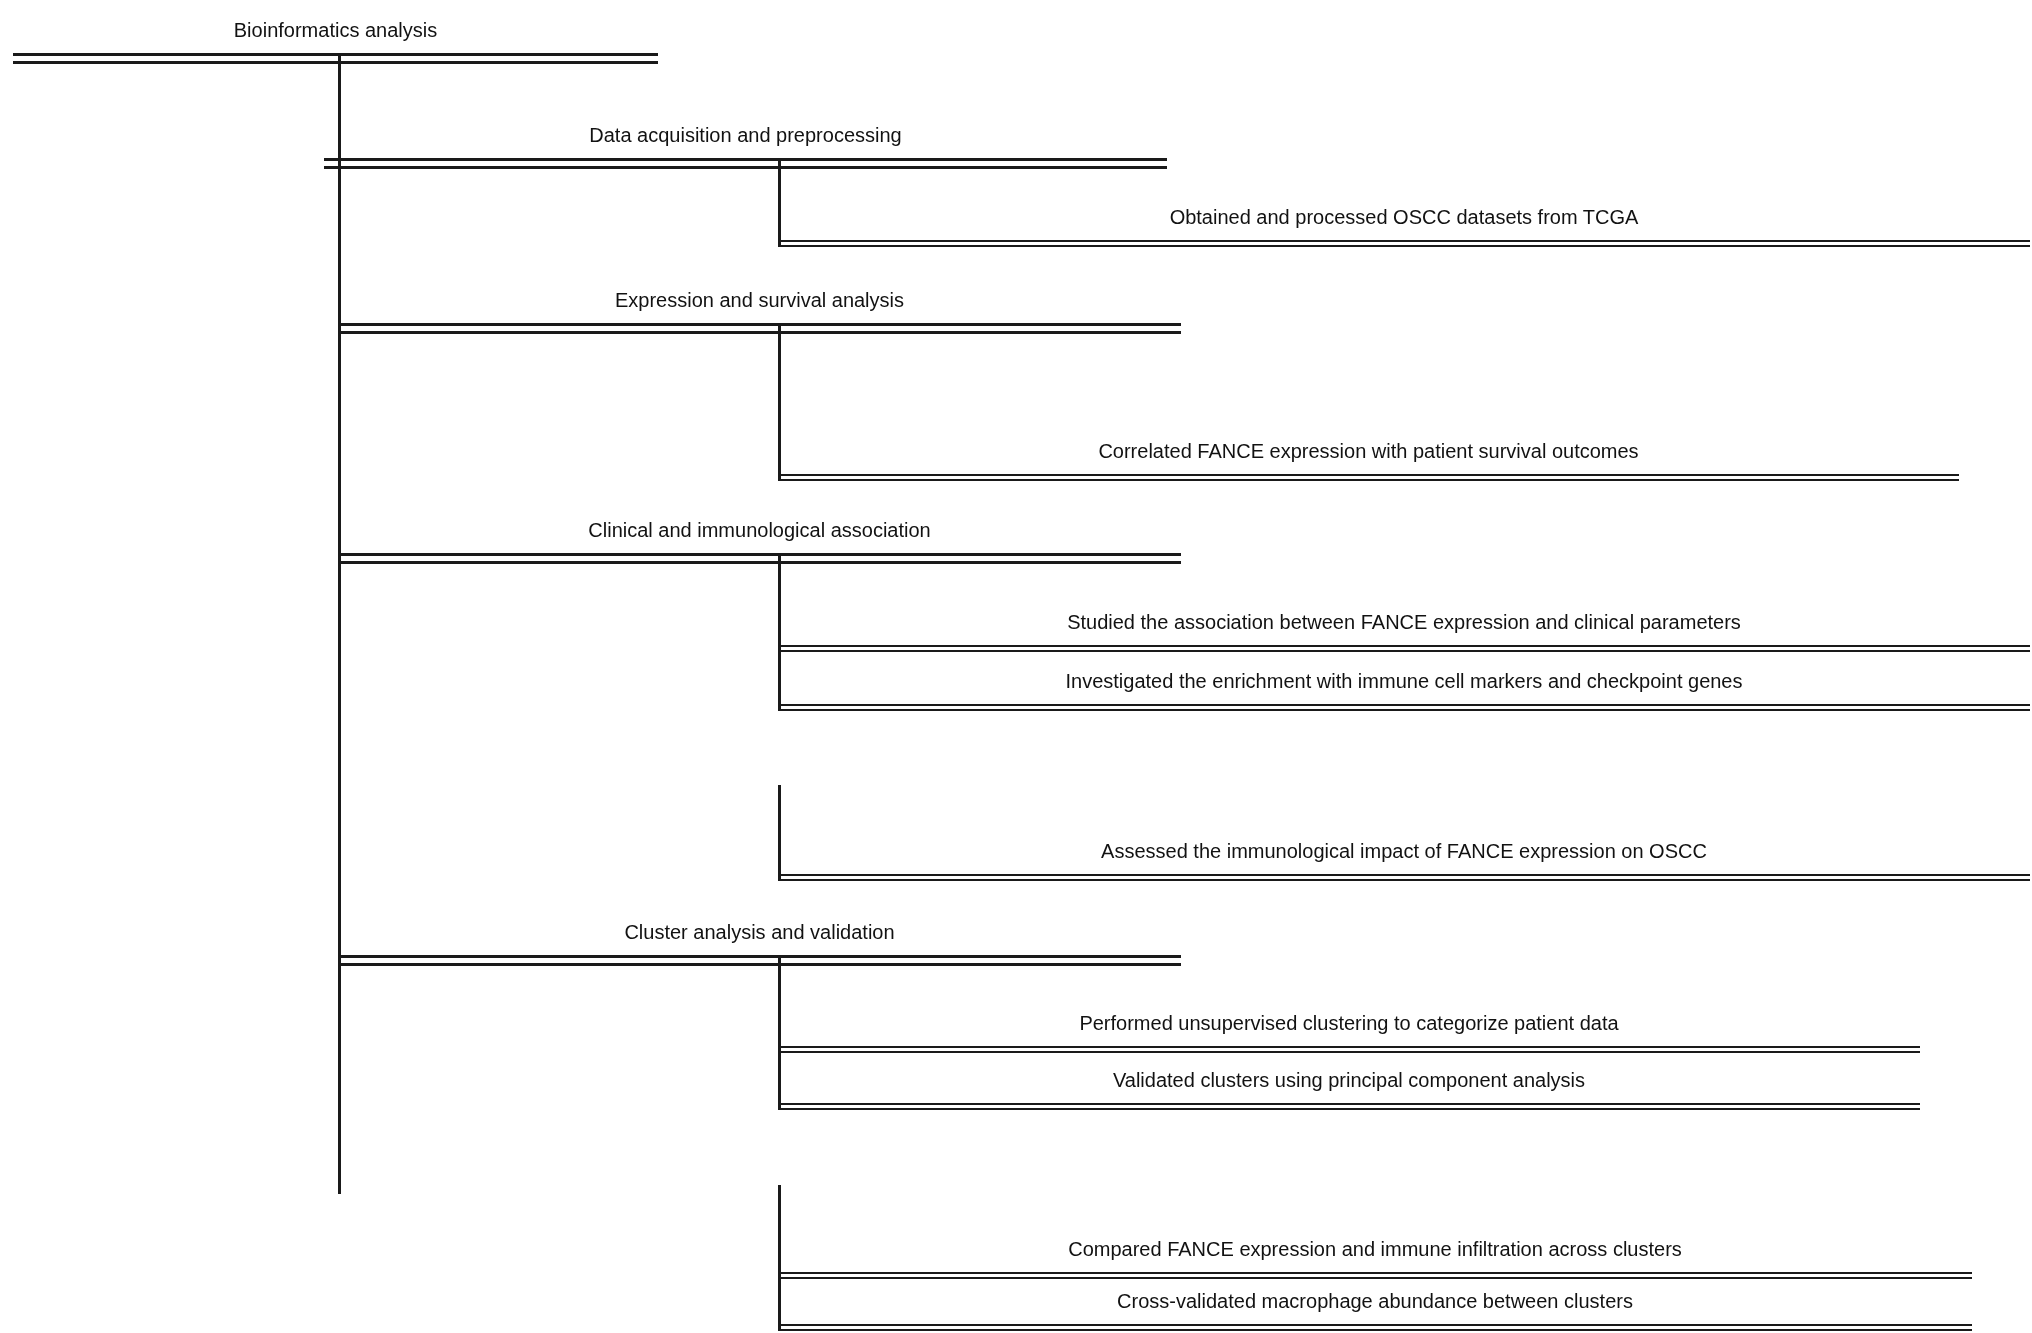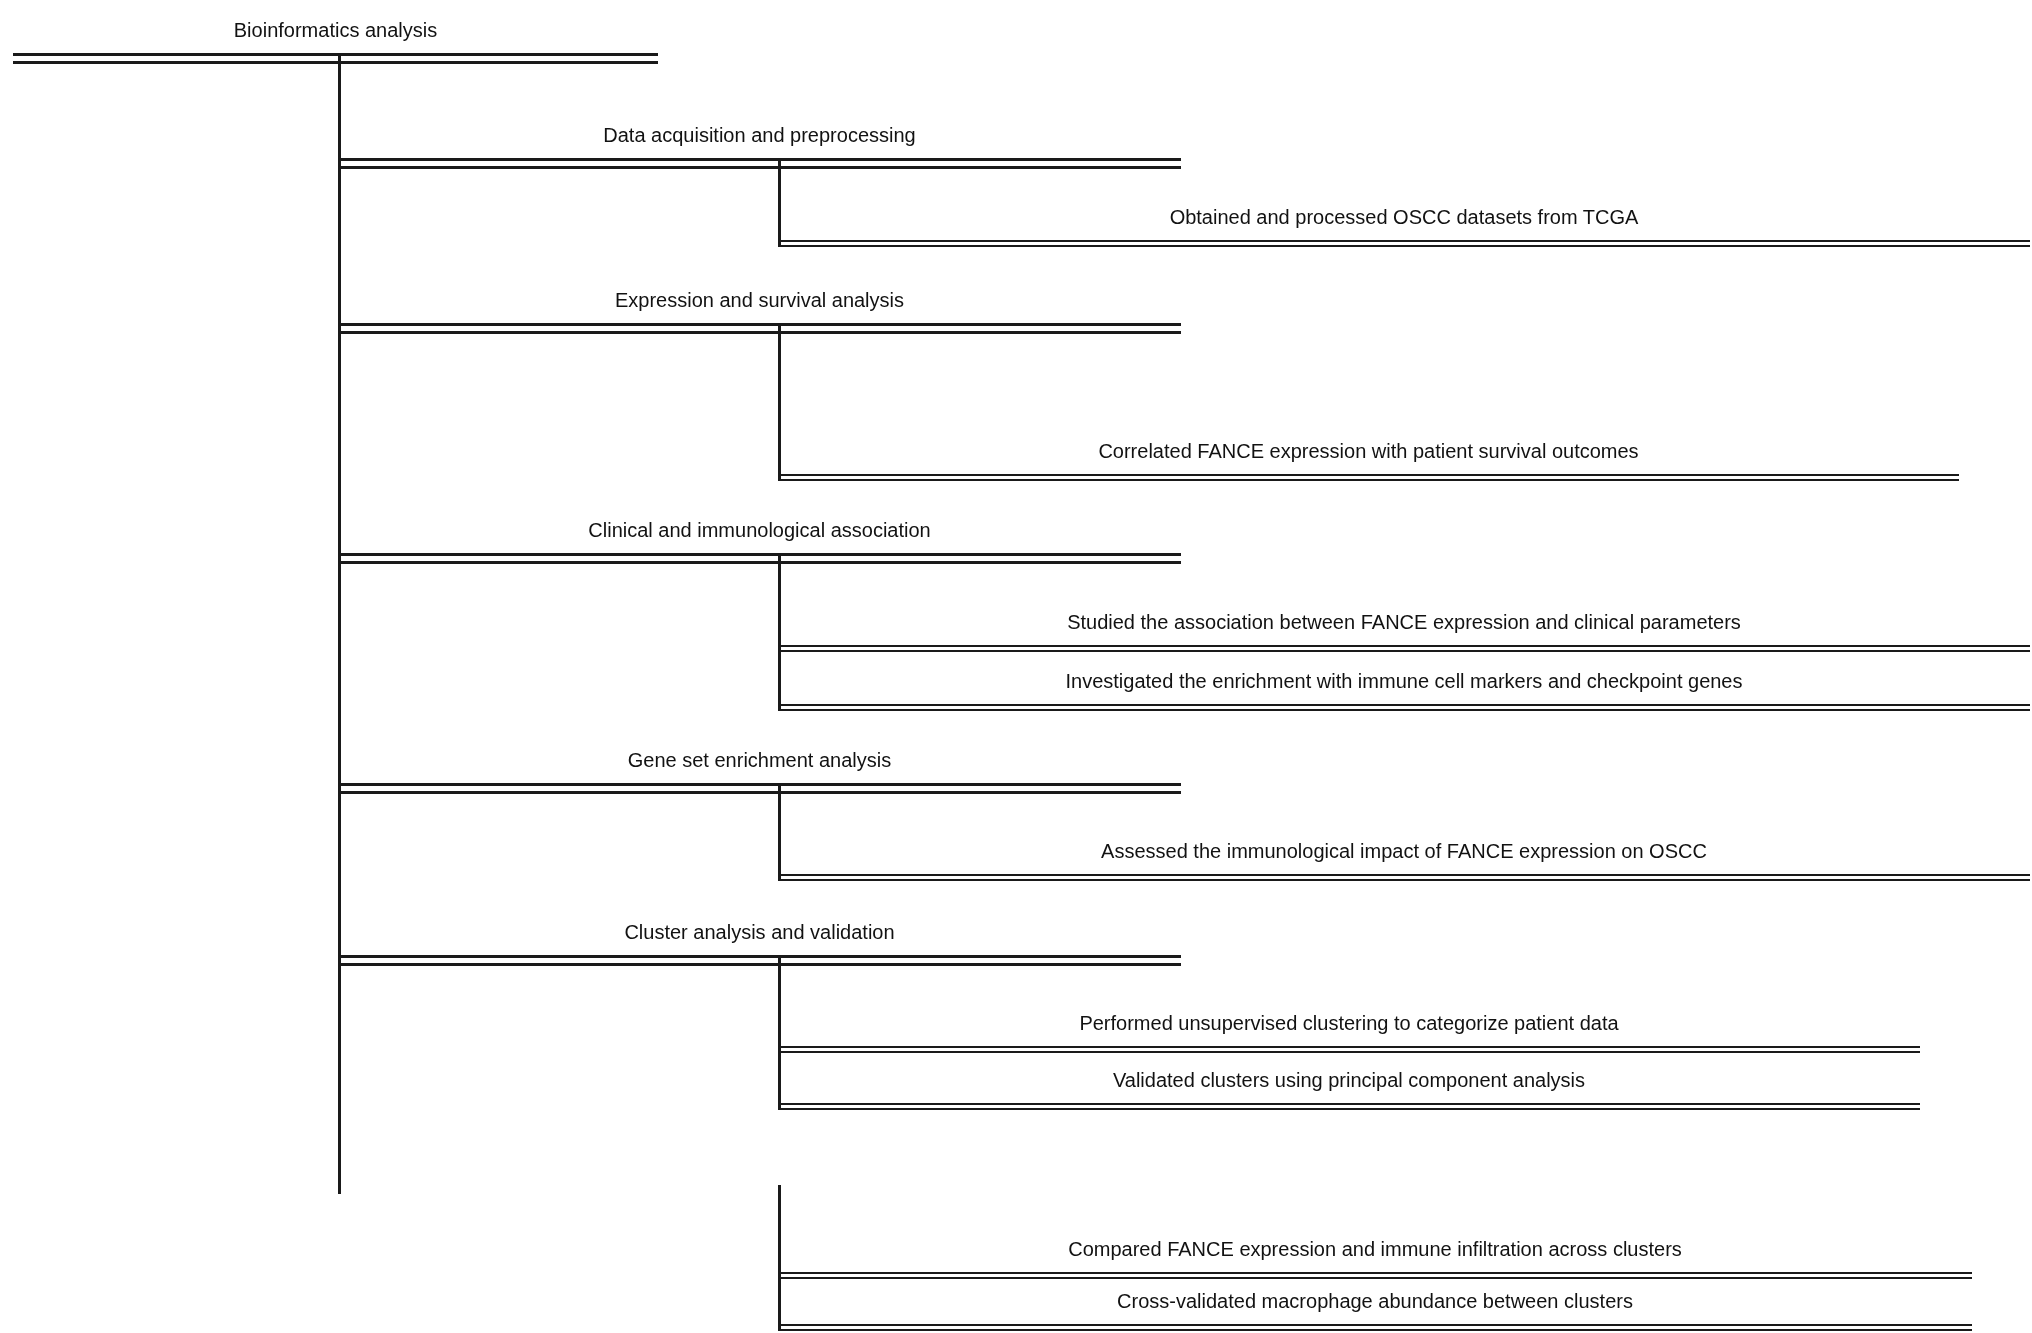--- a/index.html
+++ b/index.html
@@ -52,21 +52,21 @@
   <div class="vline" style="left:778px; top:555px; height:156px"></div>
   <div class="vline" style="left:778px; top:785px; height:96px"></div>
   <div class="vline" style="left:778px; top:957px; height:153px"></div>
   <div class="vline" style="left:778px; top:1185px; height:146px"></div>
 
   <div class="node" style="left:13px; top:11px; width:645px">
     <div class="label">Bioinformatics analysis</div>
     <div class="rule rule-wide"></div>
   </div>
 
-  <div class="node" style="left:338px; top:116px; width:843px">
+  <div class="node" style="left:324px; top:116px; width:843px">
     <div class="label">Data acquisition and preprocessing</div>
     <div class="rule rule-wide"></div>
   </div>
   <div class="node" style="left:778px; top:198px; width:1252px">
     <div class="label">Obtained and processed OSCC datasets from TCGA</div>
     <div class="rule rule-tight"></div>
   </div>
 
   <div class="node" style="left:338px; top:281px; width:843px">
     <div class="label">Expression and survival analysis</div>
@@ -83,24 +83,20 @@
   </div>
   <div class="node" style="left:338px; top:511px; width:843px">
     <div class="label">Clinical and immunological association</div>
     <div class="rule rule-wide"></div>
   </div>
   <div class="node" style="left:778px; top:662px; width:1252px">
     <div class="label">Investigated the enrichment with immune cell markers and checkpoint genes</div>
     <div class="rule rule-tight"></div>
   </div>
 
-  <div class="node" style="left:338px; top:741px; width:843px">
-    <div class="label">Gene set enrichment analysis</div>
-    <div class="rule rule-wide"></div>
-  </div>
   <div class="node" style="left:778px; top:832px; width:1252px">
     <div class="label">Assessed the immunological impact of FANCE expression on OSCC</div>
     <div class="rule rule-tight"></div>
   </div>
 
   <div class="node" style="left:338px; top:913px; width:843px">
     <div class="label">Cluster analysis and validation</div>
     <div class="rule rule-wide"></div>
   </div>
   <div class="node" style="left:778px; top:1004px; width:1142px">

